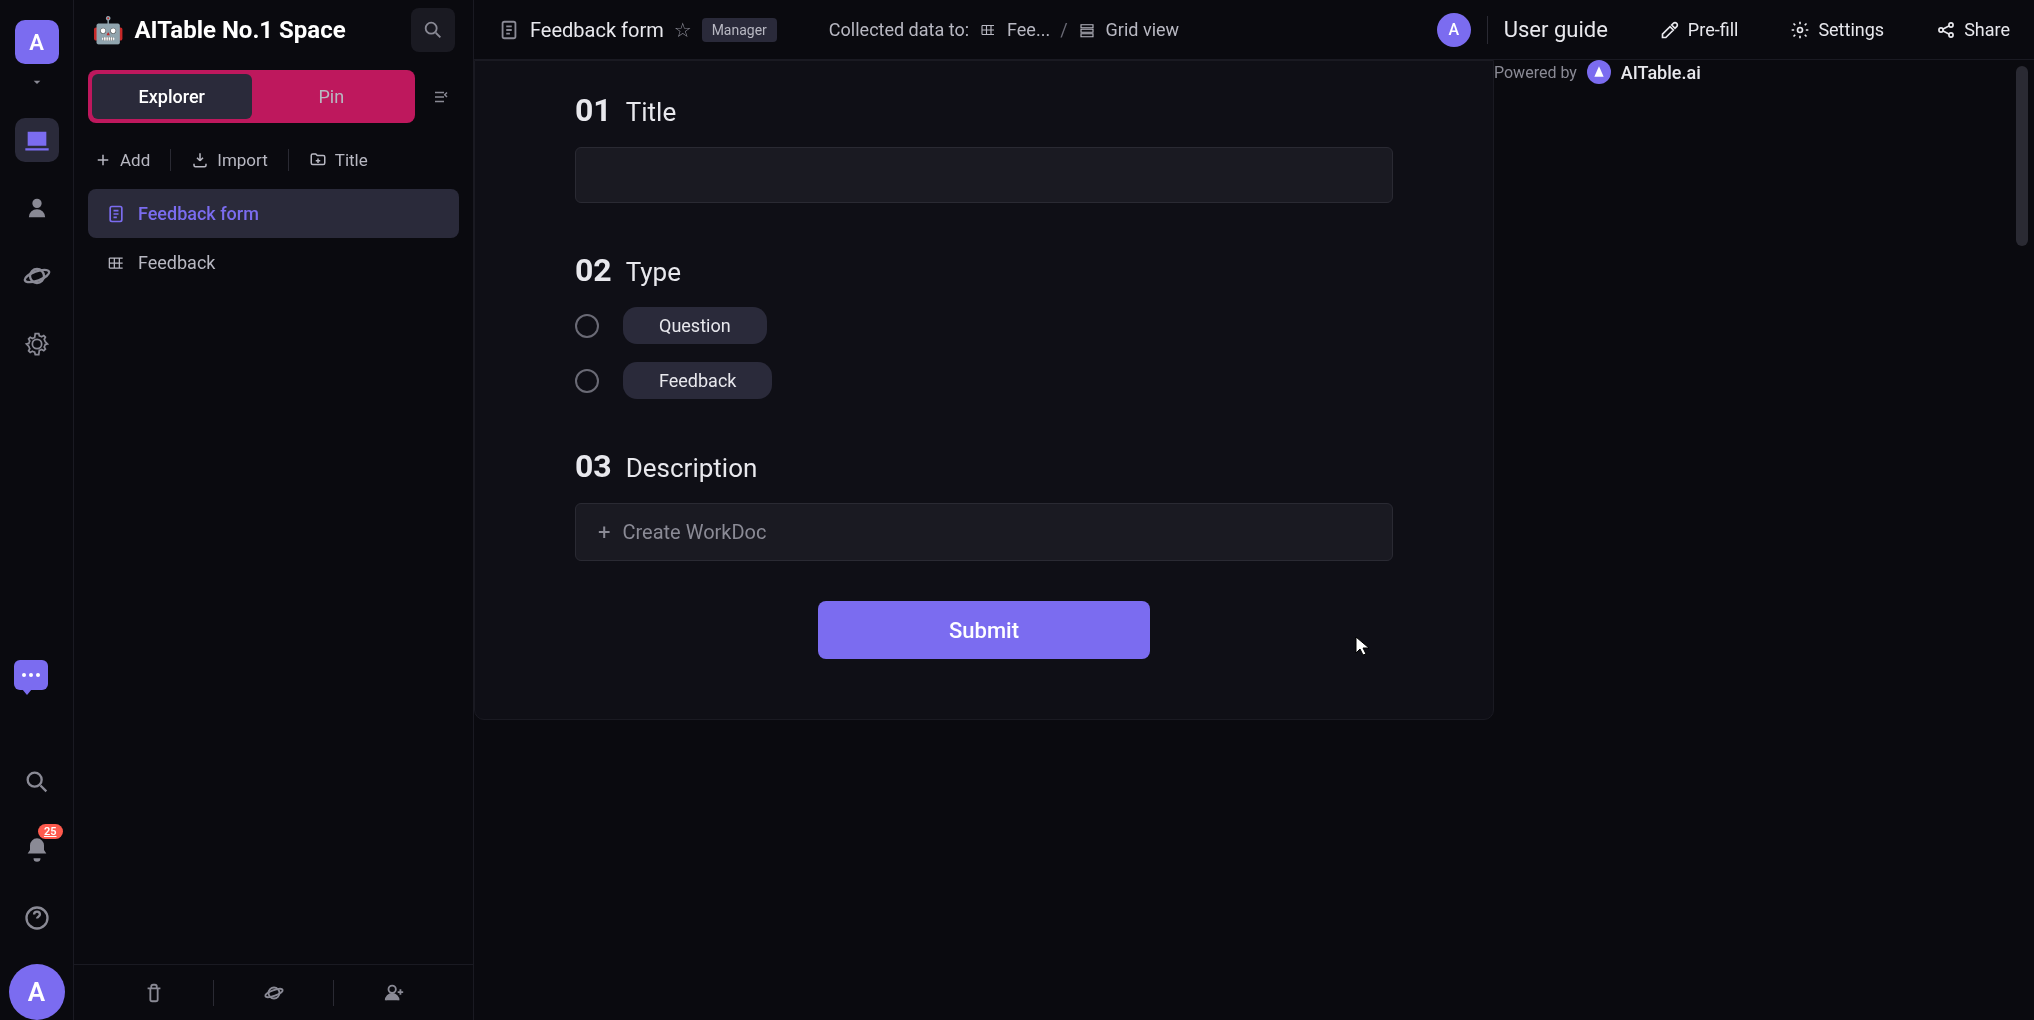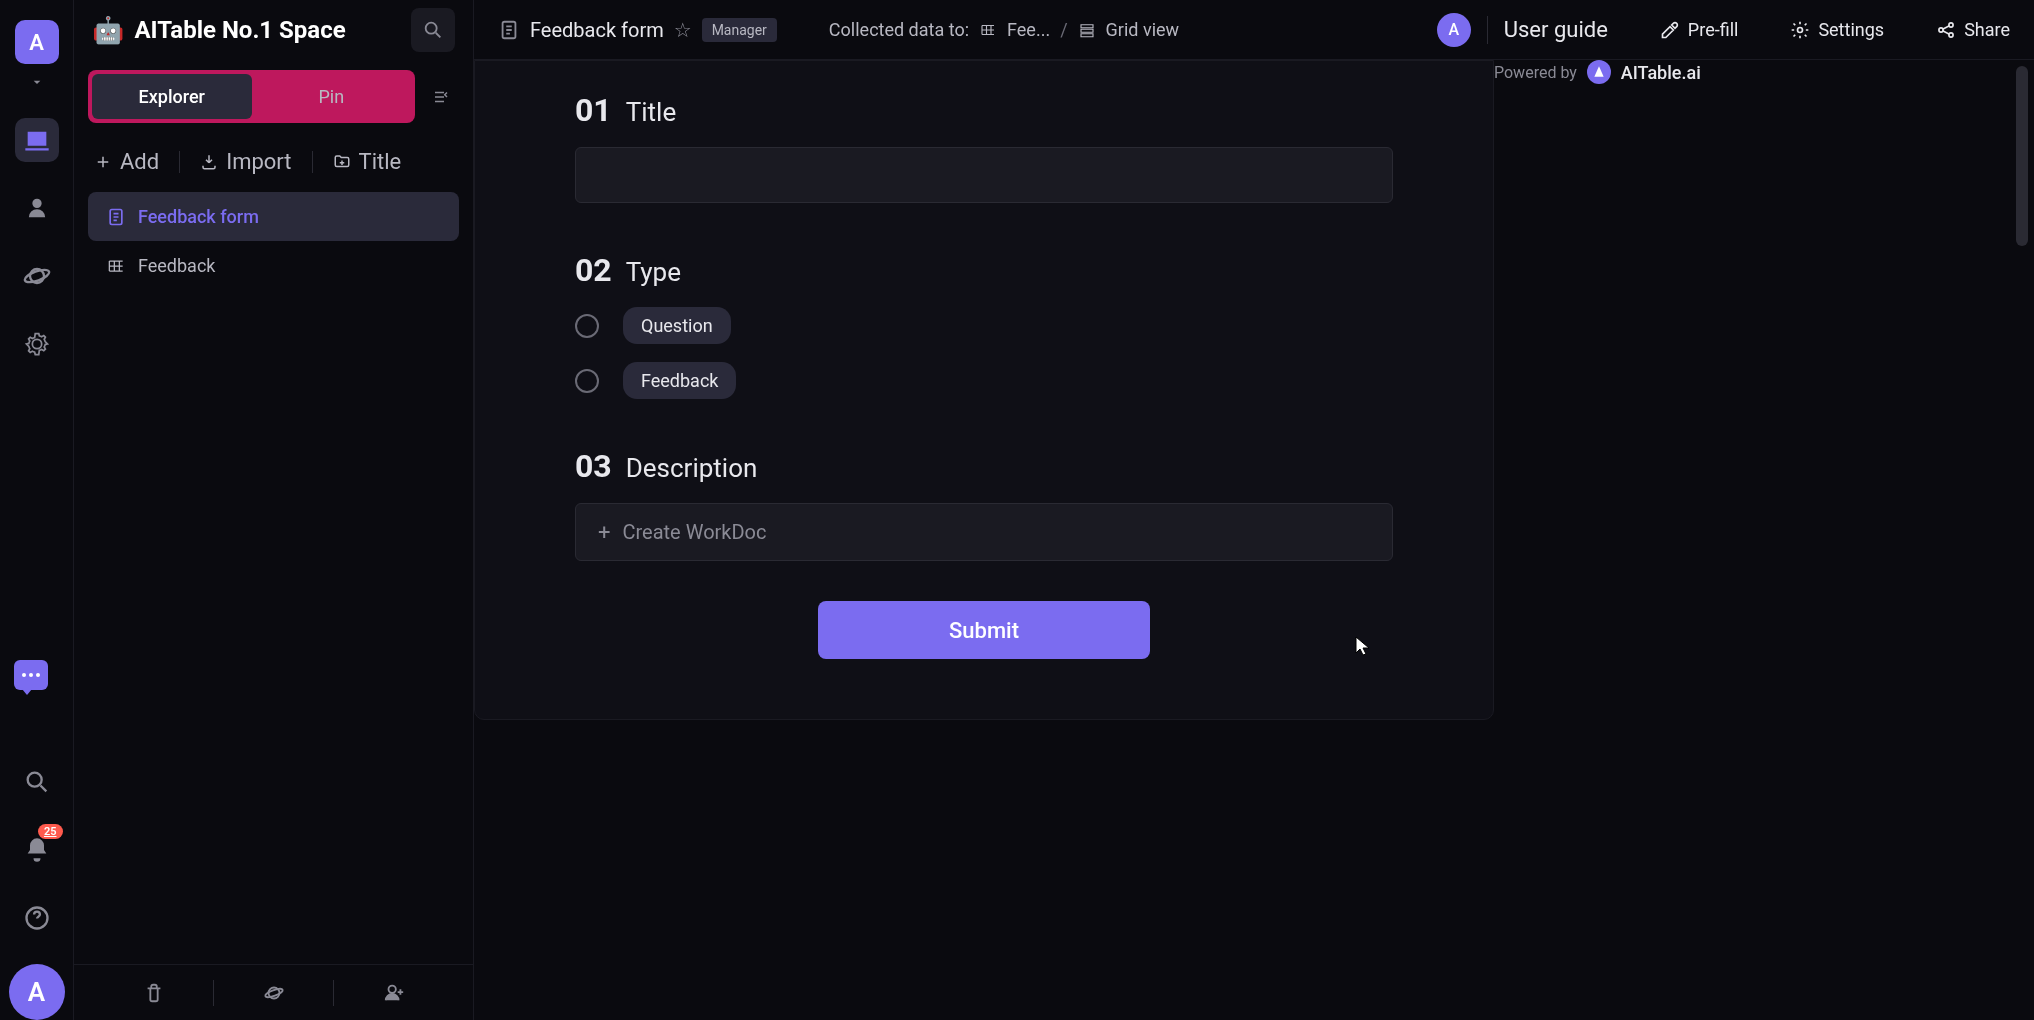--- a/index.html
+++ b/index.html
@@ -165,21 +165,21 @@
       justify-content: center;
       color: #8a8a95;
     }
     .collapse-btn svg { width: 18px; height: 18px; fill: currentColor; }
     .actions-row {
       display: flex;
       align-items: center;
       padding: 16px 20px 10px;
       gap: 20px;
       color: #b8b8c2;
-      font-size: 22px;
+      font-size: 17px;
     }
     .action-item {
       display: flex;
       align-items: center;
       gap: 8px;
     }
     .action-item svg { width: 18px; height: 18px; fill: currentColor; }
     .action-divider {
       width: 1px;
       height: 22px;
@@ -324,21 +324,21 @@
     }
     .radio-circle {
       width: 24px;
       height: 24px;
       border-radius: 50%;
       border: 2px solid #6a6a75;
     }
     .chip {
       background: #2a2a3a;
       color: #e8e8ed;
-      padding: 8px 18px;
+      padding: 8px 36px;
       border-radius: 14px;
       font-size: 18px;
     }
     .desc-box {
       width: 100%;
       height: 58px;
       background: #1a1a22;
       border: 1px solid #2a2a33;
       border-radius: 6px;
       display: flex;

